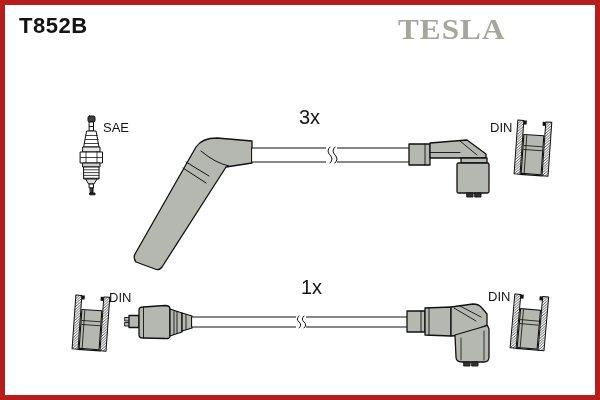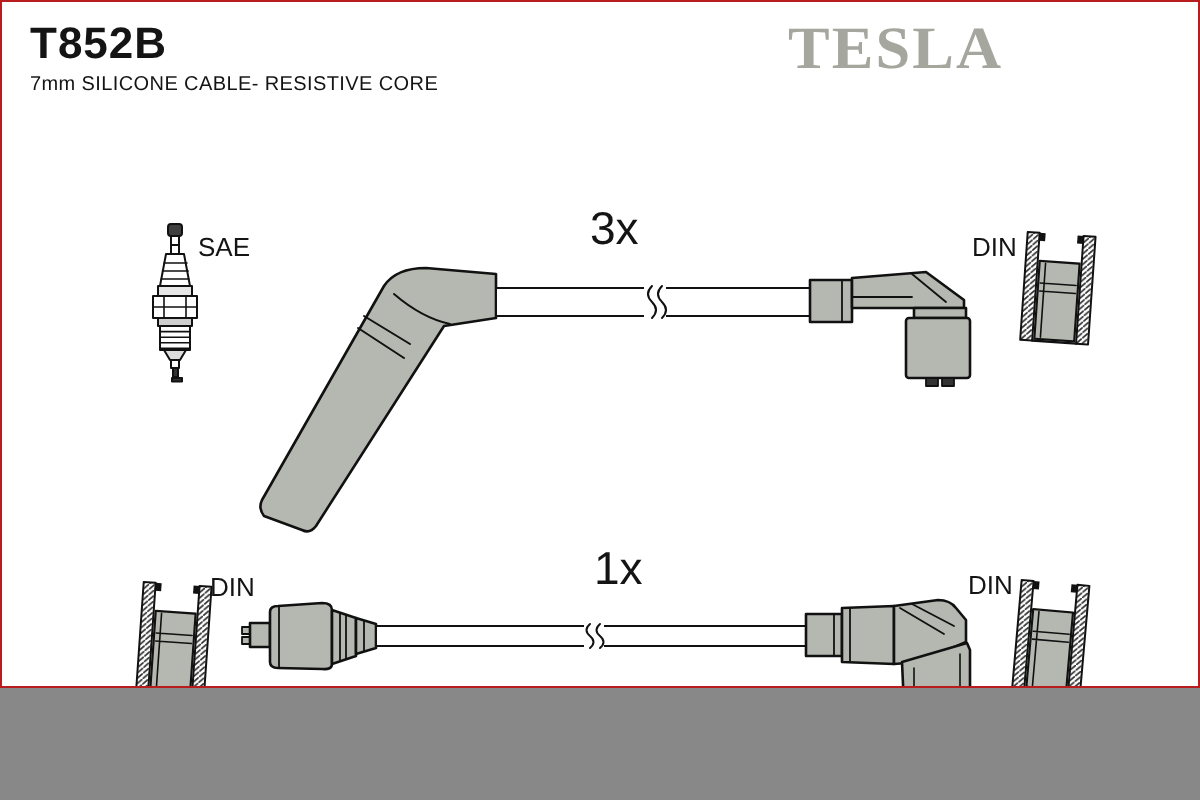--- a/index.html
+++ b/index.html
@@ -1,51 +1,50 @@
 <!DOCTYPE html>
 <html><head>
 <meta charset="utf-8">
 <style>
   html,body{margin:0;padding:0;background:#888;}
   .canvas{
     position:relative;
-    width:600px;height:344px;
+    width:600px;height:400px;
     background:#ffffff;
-    border:1px solid #b91c1c;
+    border:5px solid #b91c1c;
     box-sizing:border-box;
     overflow:hidden;
     font-family:"Liberation Sans", sans-serif;
     color:#141414;
   }
   .lbl{position:absolute;white-space:nowrap;line-height:1;}
   .part-number{left:14px;top:10px;font-size:22px;font-weight:700;letter-spacing:.5px;}
   .subtitle{left:14px;top:37px;font-size:10px;letter-spacing:.2px;}
   .tesla-logo{
     left:393px;top:9px;
     font-family:"Liberation Serif", serif;
     font-weight:700;font-size:30px;letter-spacing:1px;
     color:#a5a79e;transform:scaleX(1.04);transform-origin:left top;
   }
   .std-label{font-size:13px;text-align:center;}
-  .qty-label{font-size:23px;}
+  .qty-label{font-size:20px;}
   .sae-r1{left:98px;top:116px;}
   .din-r1{left:485px;top:116px;}
   .qty-r1{left:294px;top:102px;}
   .qty-r2{left:296px;top:272px;text-align:center;}
   .din-r2l{left:104px;top:286px;}
   .din-r2r{left:483px;top:285px;}
   svg.diagram{position:absolute;left:0;top:0;}
 </style>
 </head>
 <body>
 
 <div class="canvas">
 
   <div class="lbl part-number">T852B</div>
-  <div class="lbl subtitle">7mm SILICONE CABLE- RESISTIVE CORE</div>
   <div class="lbl tesla-logo">TESLA</div>
 
   <div class="lbl std-label sae-r1">SAE</div>
   <div class="lbl std-label din-r1">DIN</div>
   <div class="lbl qty-label qty-r1">3x</div>
 
   <div class="lbl std-label din-r2l">DIN</div>
   <div class="lbl std-label din-r2r">DIN</div>
   <div class="lbl qty-label qty-r2">1x</div>
 

